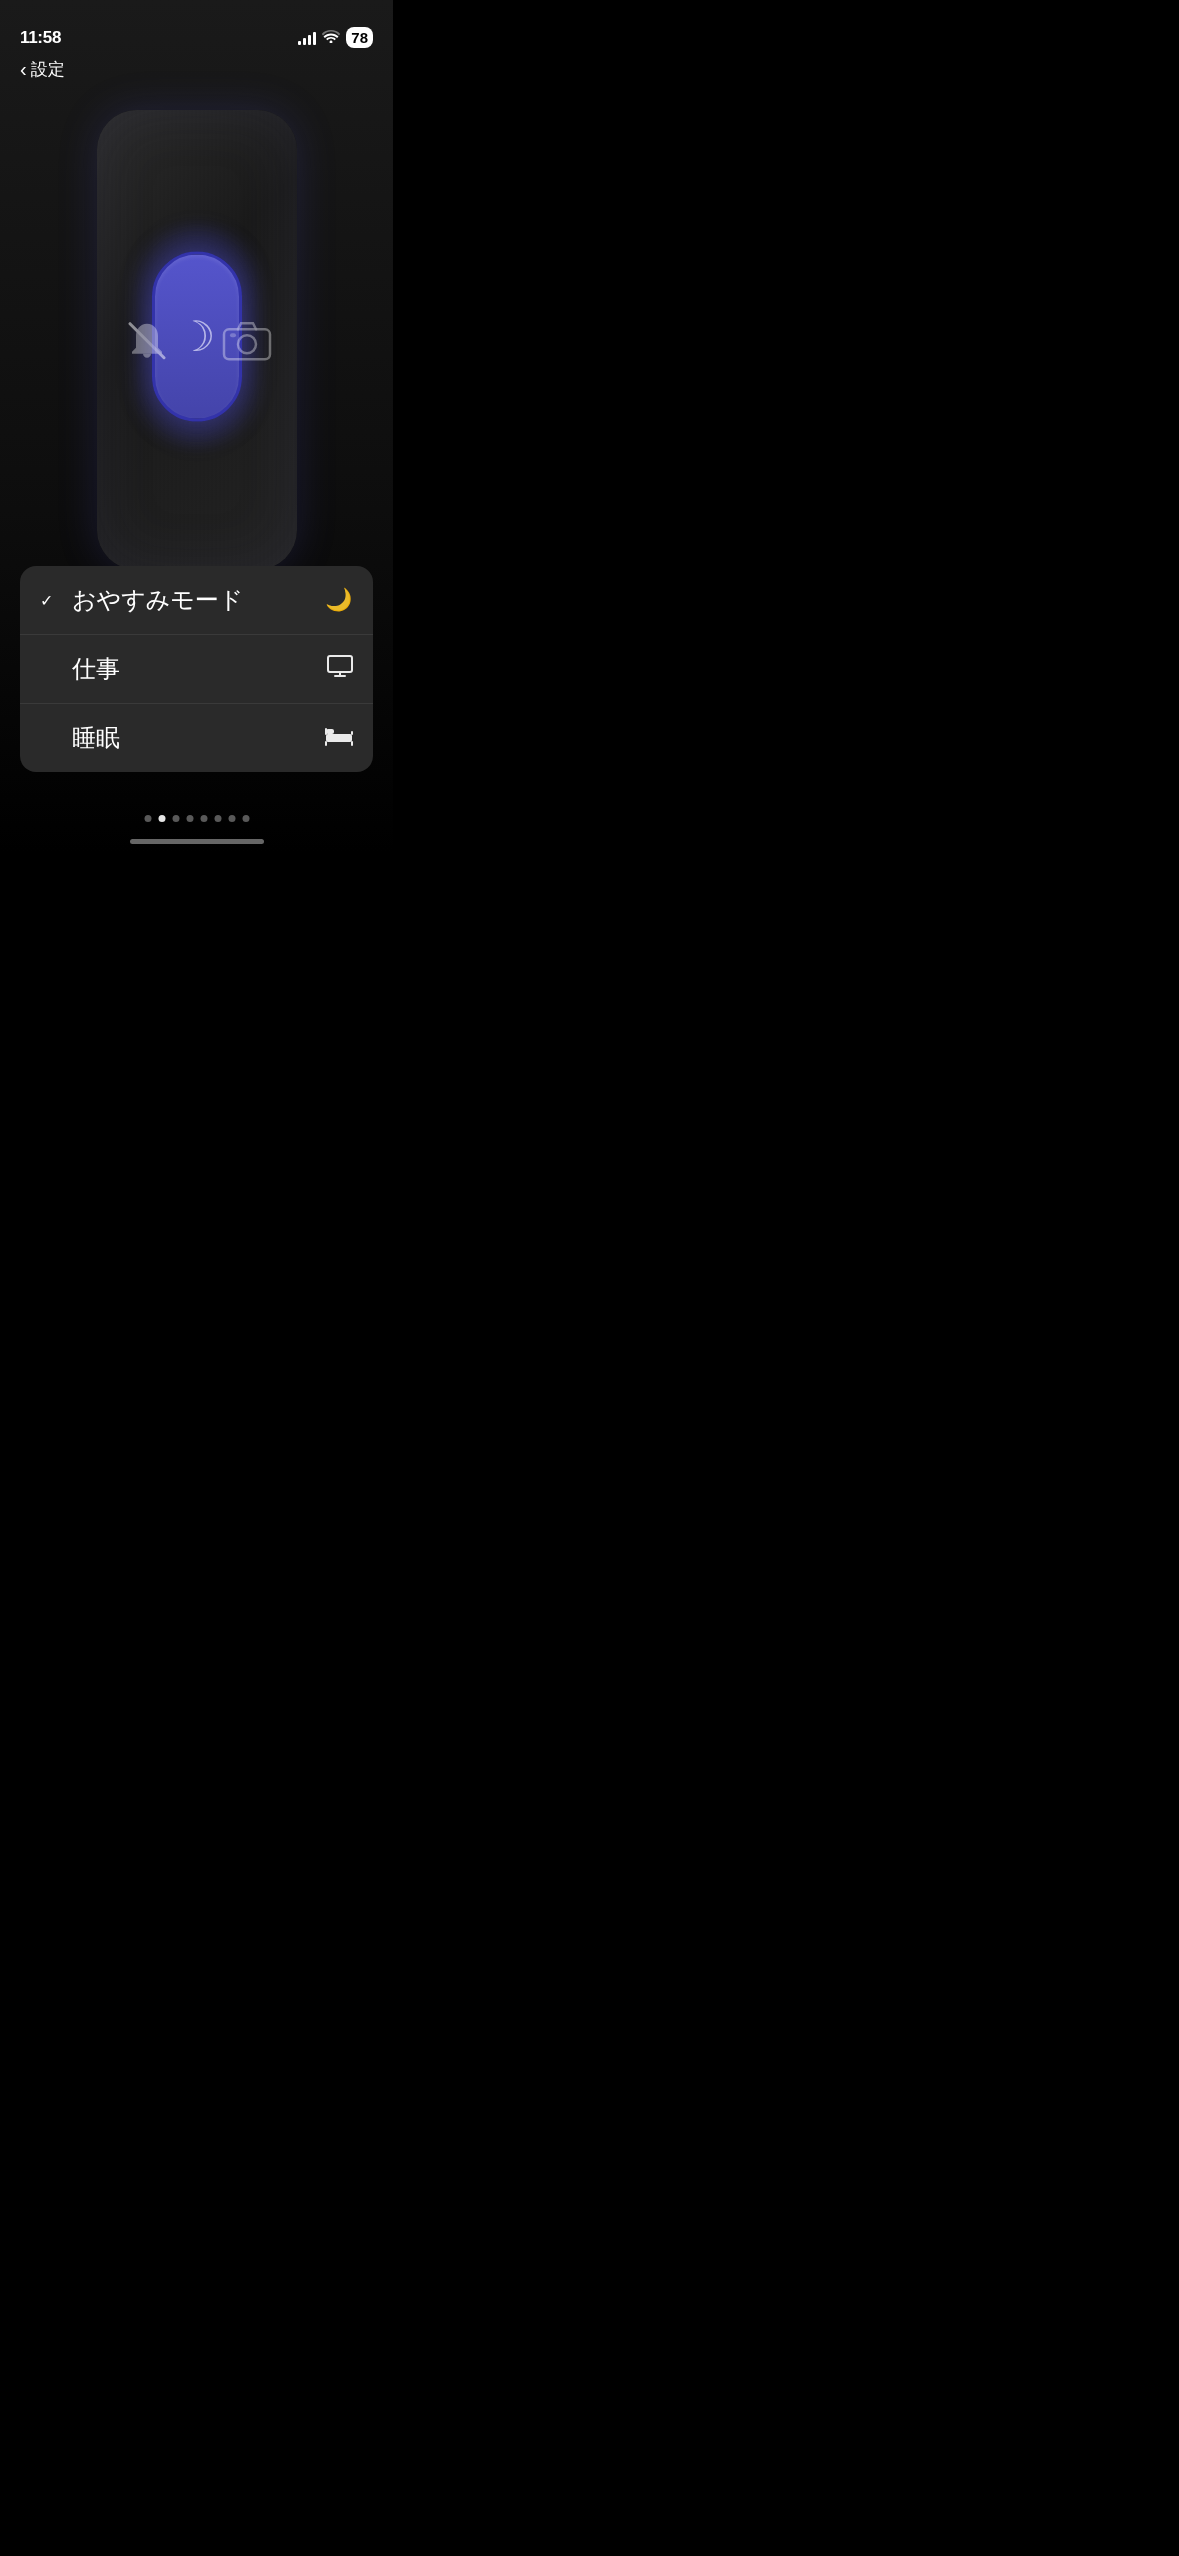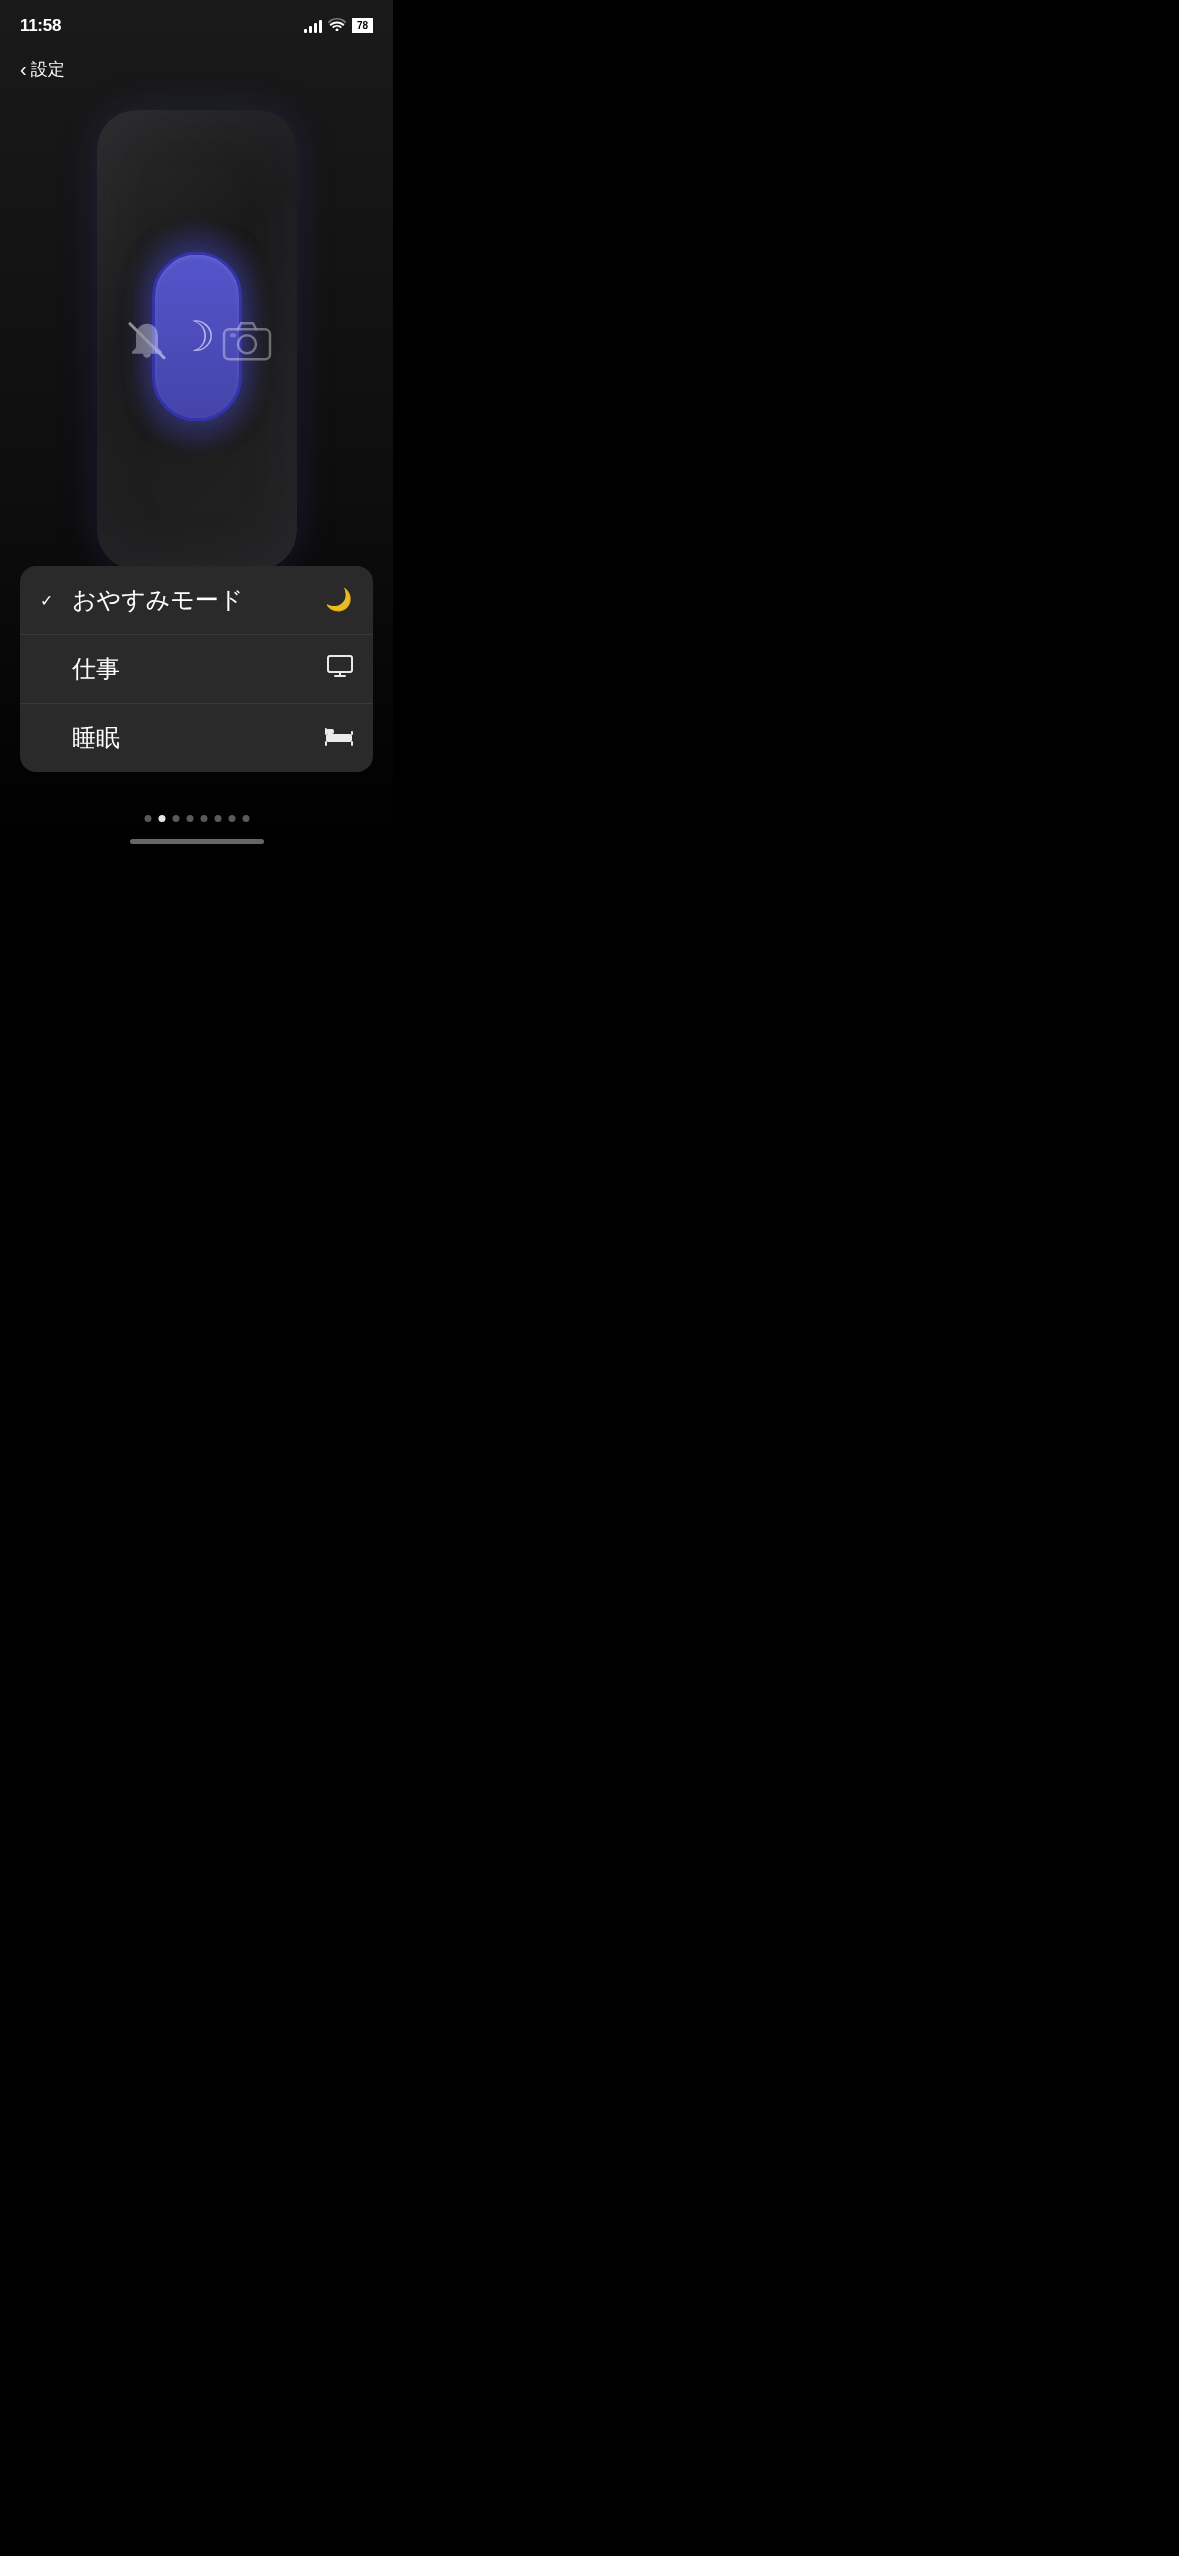--- a/index.html
+++ b/index.html
@@ -10,21 +10,21 @@
       height: 852px;
       background: #000;
       font-family: -apple-system, 'Helvetica Neue', sans-serif;
       overflow: hidden;
       position: relative;
     }
 
     
     .status-bar {
       position: absolute;
-      top: 0;
+      top: 12px;
       left: 0;
       right: 0;
       height: 50px;
       display: flex;
       align-items: center;
       justify-content: space-between;
       padding: 1px 20px 0;
       z-index: 100;
     }
 
@@ -56,23 +56,23 @@
 
     .wifi-icon {
       color: #fff;
       font-size: 14px;
     }
 
     .battery-container {
       display: flex;
       align-items: center;
       background: #fff;
-      border-radius: 0;
+      border-radius: 8px;
       padding: 2px 5px;
-      font-size: 10px;
+      font-size: 15px;
       font-weight: 600;
       color: #000;
       position: relative;
     }
 
     
     .nav-bar {
       position: absolute;
       top: 50px;
       left: 0;

